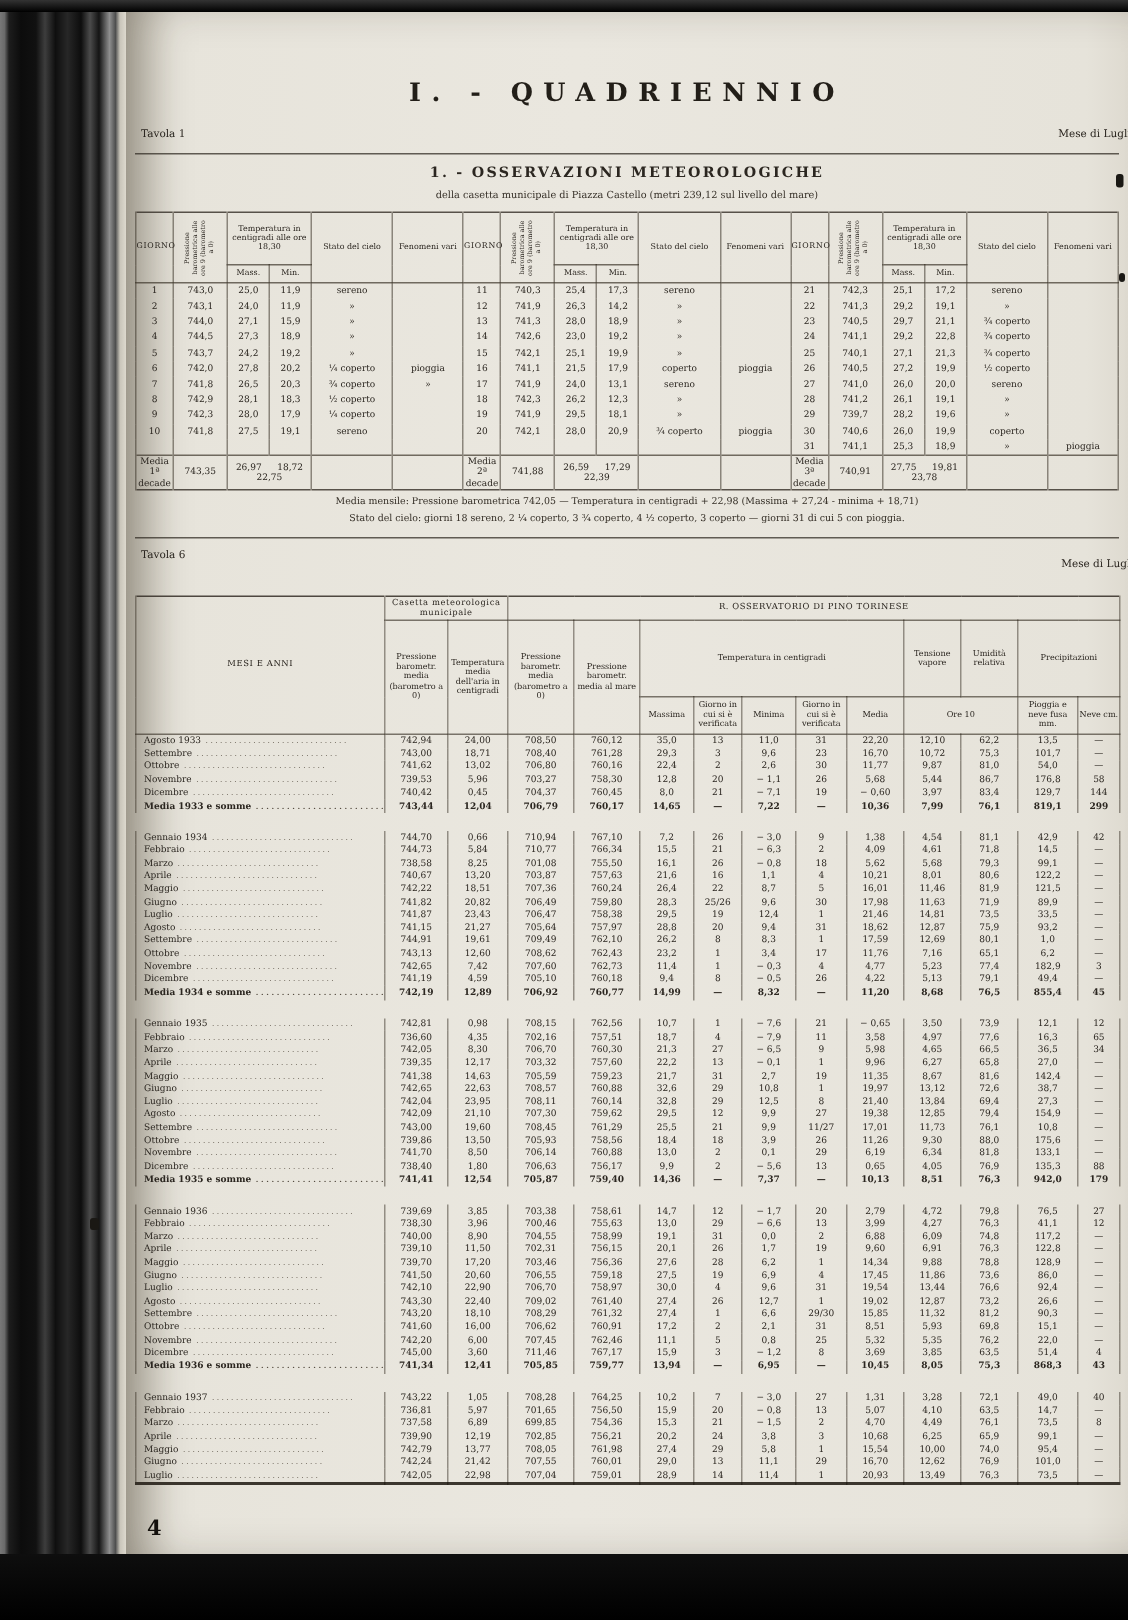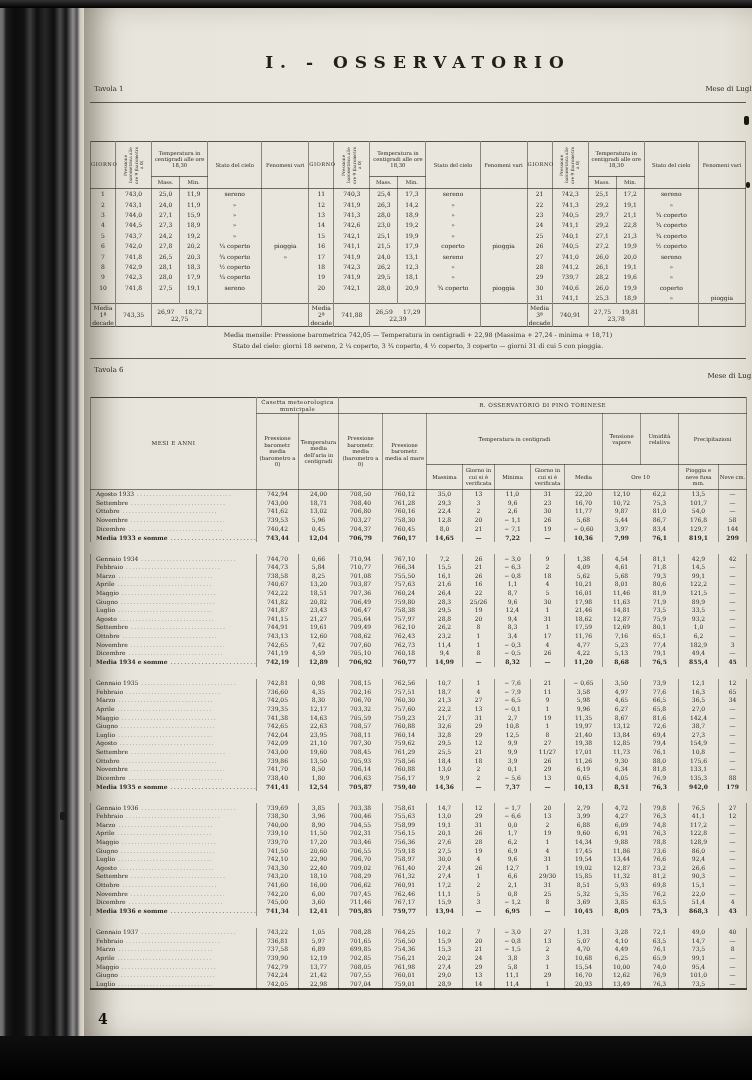--- a/index.html
+++ b/index.html
@@ -63,28 +63,30 @@
 </style>
 </head>
 <body>
 
 <div class="scan">
   <div class="binding"></div>
   <div class="topband"></div>
   <div class="botband"></div>
 
   <div class="page">
-    <div class="abs pagetitle center">I. - OSSERVATORIO</div>
+    <div class="abs pagetitle center">I. - QUADRIENNIO</div>
 
     <div class="abs tavrow">
       <span>Tavola 1</span>
       <span class="mese">Mese di Luglio</span>
     </div>
     <div class="abs rule" style="top:94px"></div>
 
+    <div class="abs sec1t center">1. - OSSERVAZIONI METEOROLOGICHE</div>
+    <div class="abs sec1s center">della casetta municipale di Piazza Castello (metri 239,12 sul livello del mare)</div>
 
     <table id="t1">
         <colgroup>
           <col style="width:25px">
           <col style="width:36px">
           <col style="width:28px">
           <col style="width:28px">
           <col style="width:54px">
           <col style="width:47px">
           <col style="width:25px">

